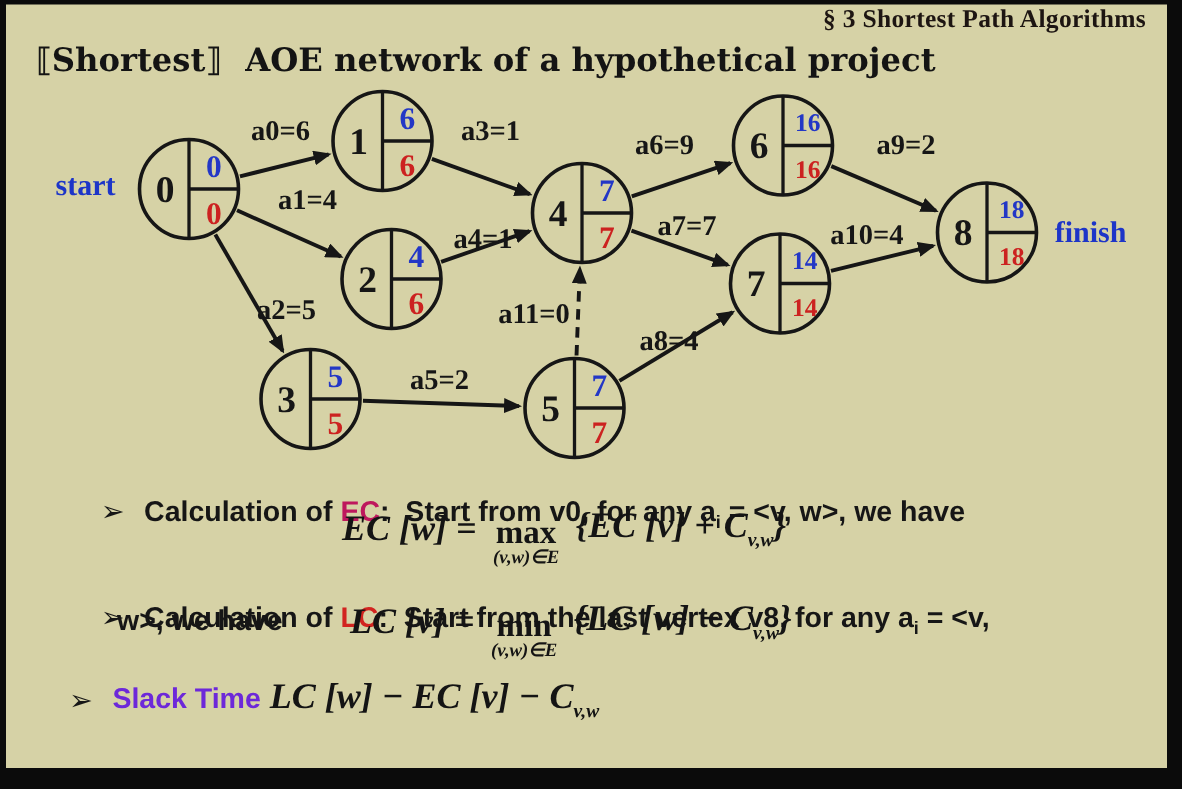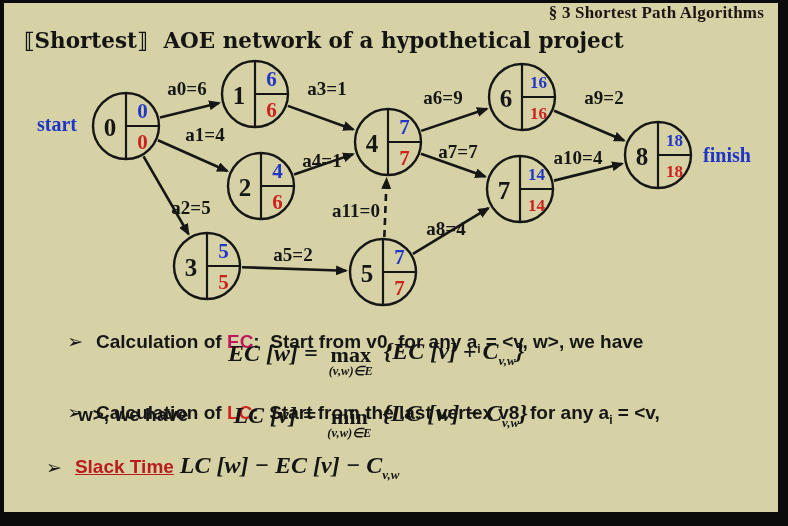--- a/index.html
+++ b/index.html
@@ -36,21 +36,21 @@
     position:absolute;
     font:bold 19px "Liberation Sans",sans-serif;color:#161616;
     white-space:pre;
   }
   .bullet{
     display:inline-block;margin-right:13px;
     font-family:"DejaVu Sans",sans-serif;font-weight:normal;font-size:19px;color:#161616;
   }
   .kw-ec{color:#be185d;}
   .kw-lc{color:#d22420;}
-  .kw-slack{color:#b91c1c;text-decoration:underline;}
+  .kw-slack{color:#6d28d9;}
   sub.sub-i{font-size:12px;}
 
   .formula{
     display:inline-flex;align-items:center;
     font-family:"Liberation Serif",serif;font-weight:bold;font-size:24px;color:#141414;
     white-space:pre;
   }
   .f-it{font-style:italic;}
   .limop{
     display:inline-flex;flex-direction:column;align-items:center;

